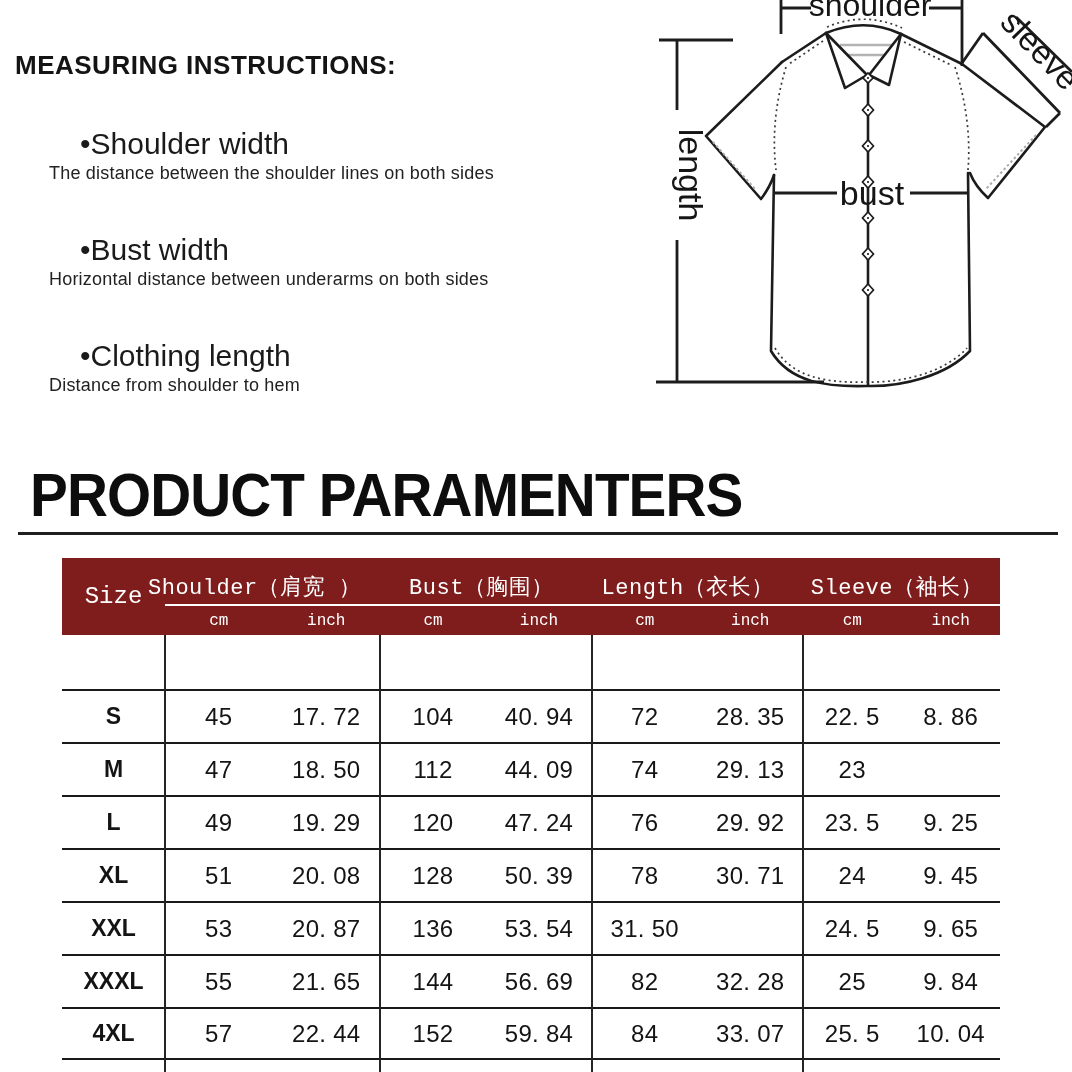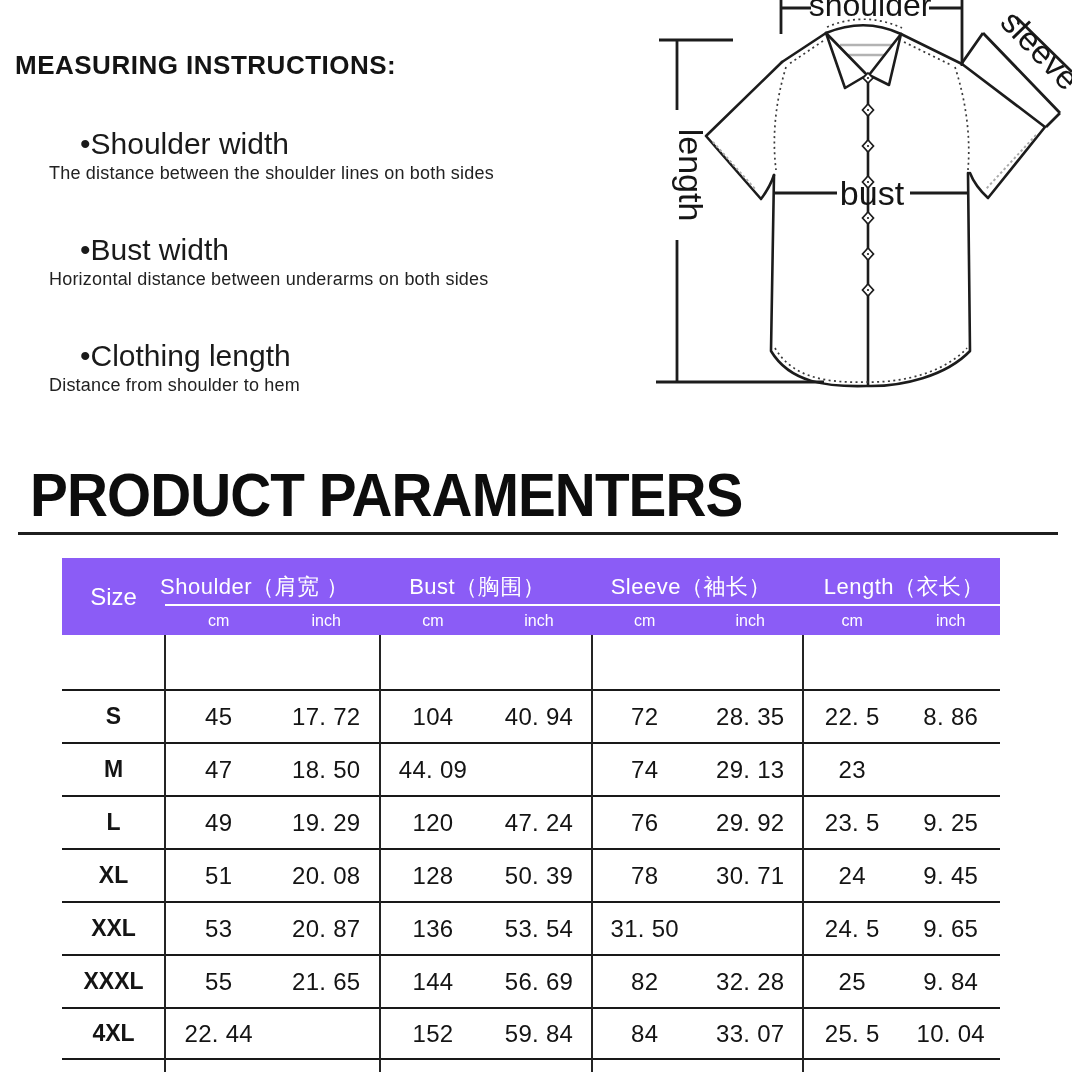--- a/index.html
+++ b/index.html
@@ -11,23 +11,23 @@
   .mi-term{position:absolute;left:36px;font-size:30px;color:#1a1a1a;white-space:nowrap;margin-left:44px;}
   .mi-desc{position:absolute;left:49px;font-size:18px;color:#222;letter-spacing:.2px;white-space:nowrap;}
 
   
   .section-title{position:absolute;left:30px;top:460px;font-size:61px;font-weight:bold;letter-spacing:-1px;
                  transform:scaleX(.93);transform-origin:left center;white-space:nowrap;color:#0d0d0d;}
   .section-rule{position:absolute;left:18px;top:532px;width:1040px;height:3px;background:#1f1f1f;}
 
   
   .size-table{position:absolute;left:62px;top:558px;width:938px;height:514px;}
-  .thead{position:absolute;left:0;top:0;width:938px;height:77px;background:#8b5cf6;color:#fff;}
+  .thead{position:absolute;left:0;top:0;width:938px;height:77px;background:#7f1d1d;color:#fff;font-family:Liberation Mono, monospace;}
   .size-h{position:absolute;left:0;top:0;width:103px;height:77px;display:flex;align-items:center;justify-content:center;font-size:24px;}
-  .grouprow{position:absolute;left:98px;top:0;width:835px;height:58px;display:flex;gap:37px;}
+  .grouprow{position:absolute;left:86px;top:0;width:835px;height:58px;display:flex;gap:37px;}
   .gh{display:flex;align-items:center;justify-content:center;font-size:22px;letter-spacing:.5px;white-space:nowrap;}
   .w0{width:215px}.w1{width:212px}.w2{width:211px}.w3{width:197px}
   .headsep{position:absolute;left:103px;top:46px;width:835px;height:2px;background:#fff;}
   .unitsrow{position:absolute;left:103px;top:48px;width:835px;height:29px;display:flex;}
   .upair{display:flex;}
   .ucell{width:50%;display:flex;align-items:center;justify-content:center;font-size:16px;}
   .tbody{position:absolute;left:0;top:77px;width:938px;}
   .empty-row{height:54px;}
   .trow{height:53px;box-sizing:border-box;border-top:2px solid #191919;display:flex;}
   .trow:last-child{border-bottom:2px solid #191919;}
@@ -122,22 +122,22 @@
 
   <div class="section-title">PRODUCT PARAMENTERS</div>
   <div class="section-rule"></div>
 
   <div class="size-table">
     <div class="thead">
       <div class="size-h">Size</div>
       <div class="grouprow">
         <div class="gh w0">Shoulder（肩宽 ）</div>
         <div class="gh w1">Bust（胸围）</div>
+        <div class="gh w2">Length（衣长）</div>
         <div class="gh w3">Sleeve（袖长）</div>
-        <div class="gh w2">Length（衣长）</div>
       </div>
       <div class="headsep"></div>
       <div class="unitsrow">
         <div class="upair w0">
           <div class="ucell">cm</div>
           <div class="ucell">inch</div>
         </div>
         <div class="upair w1">
           <div class="ucell">cm</div>
           <div class="ucell">inch</div>
@@ -173,20 +173,21 @@
             <div class="vcell">8. 86</div>
           </div>
         </div>
         <div class="trow">
           <div class="scell">M</div>
           <div class="gwrap w0">
             <div class="vcell">47</div>
             <div class="vcell">18. 50</div>
           </div>
           <div class="gwrap w1">
+            <div class="vcell">112</div>
             <div class="vcell">44. 09</div>
           </div>
           <div class="gwrap w2">
             <div class="vcell">74</div>
             <div class="vcell">29. 13</div>
           </div>
           <div class="gwrap w3">
             <div class="vcell">23</div>
           </div>
         </div>
@@ -261,20 +262,21 @@
             <div class="vcell">32. 28</div>
           </div>
           <div class="gwrap w3">
             <div class="vcell">25</div>
             <div class="vcell">9. 84</div>
           </div>
         </div>
         <div class="trow">
           <div class="scell">4XL</div>
           <div class="gwrap w0">
+            <div class="vcell">57</div>
             <div class="vcell">22. 44</div>
           </div>
           <div class="gwrap w1">
             <div class="vcell">152</div>
             <div class="vcell">59. 84</div>
           </div>
           <div class="gwrap w2">
             <div class="vcell">84</div>
             <div class="vcell">33. 07</div>
           </div>

